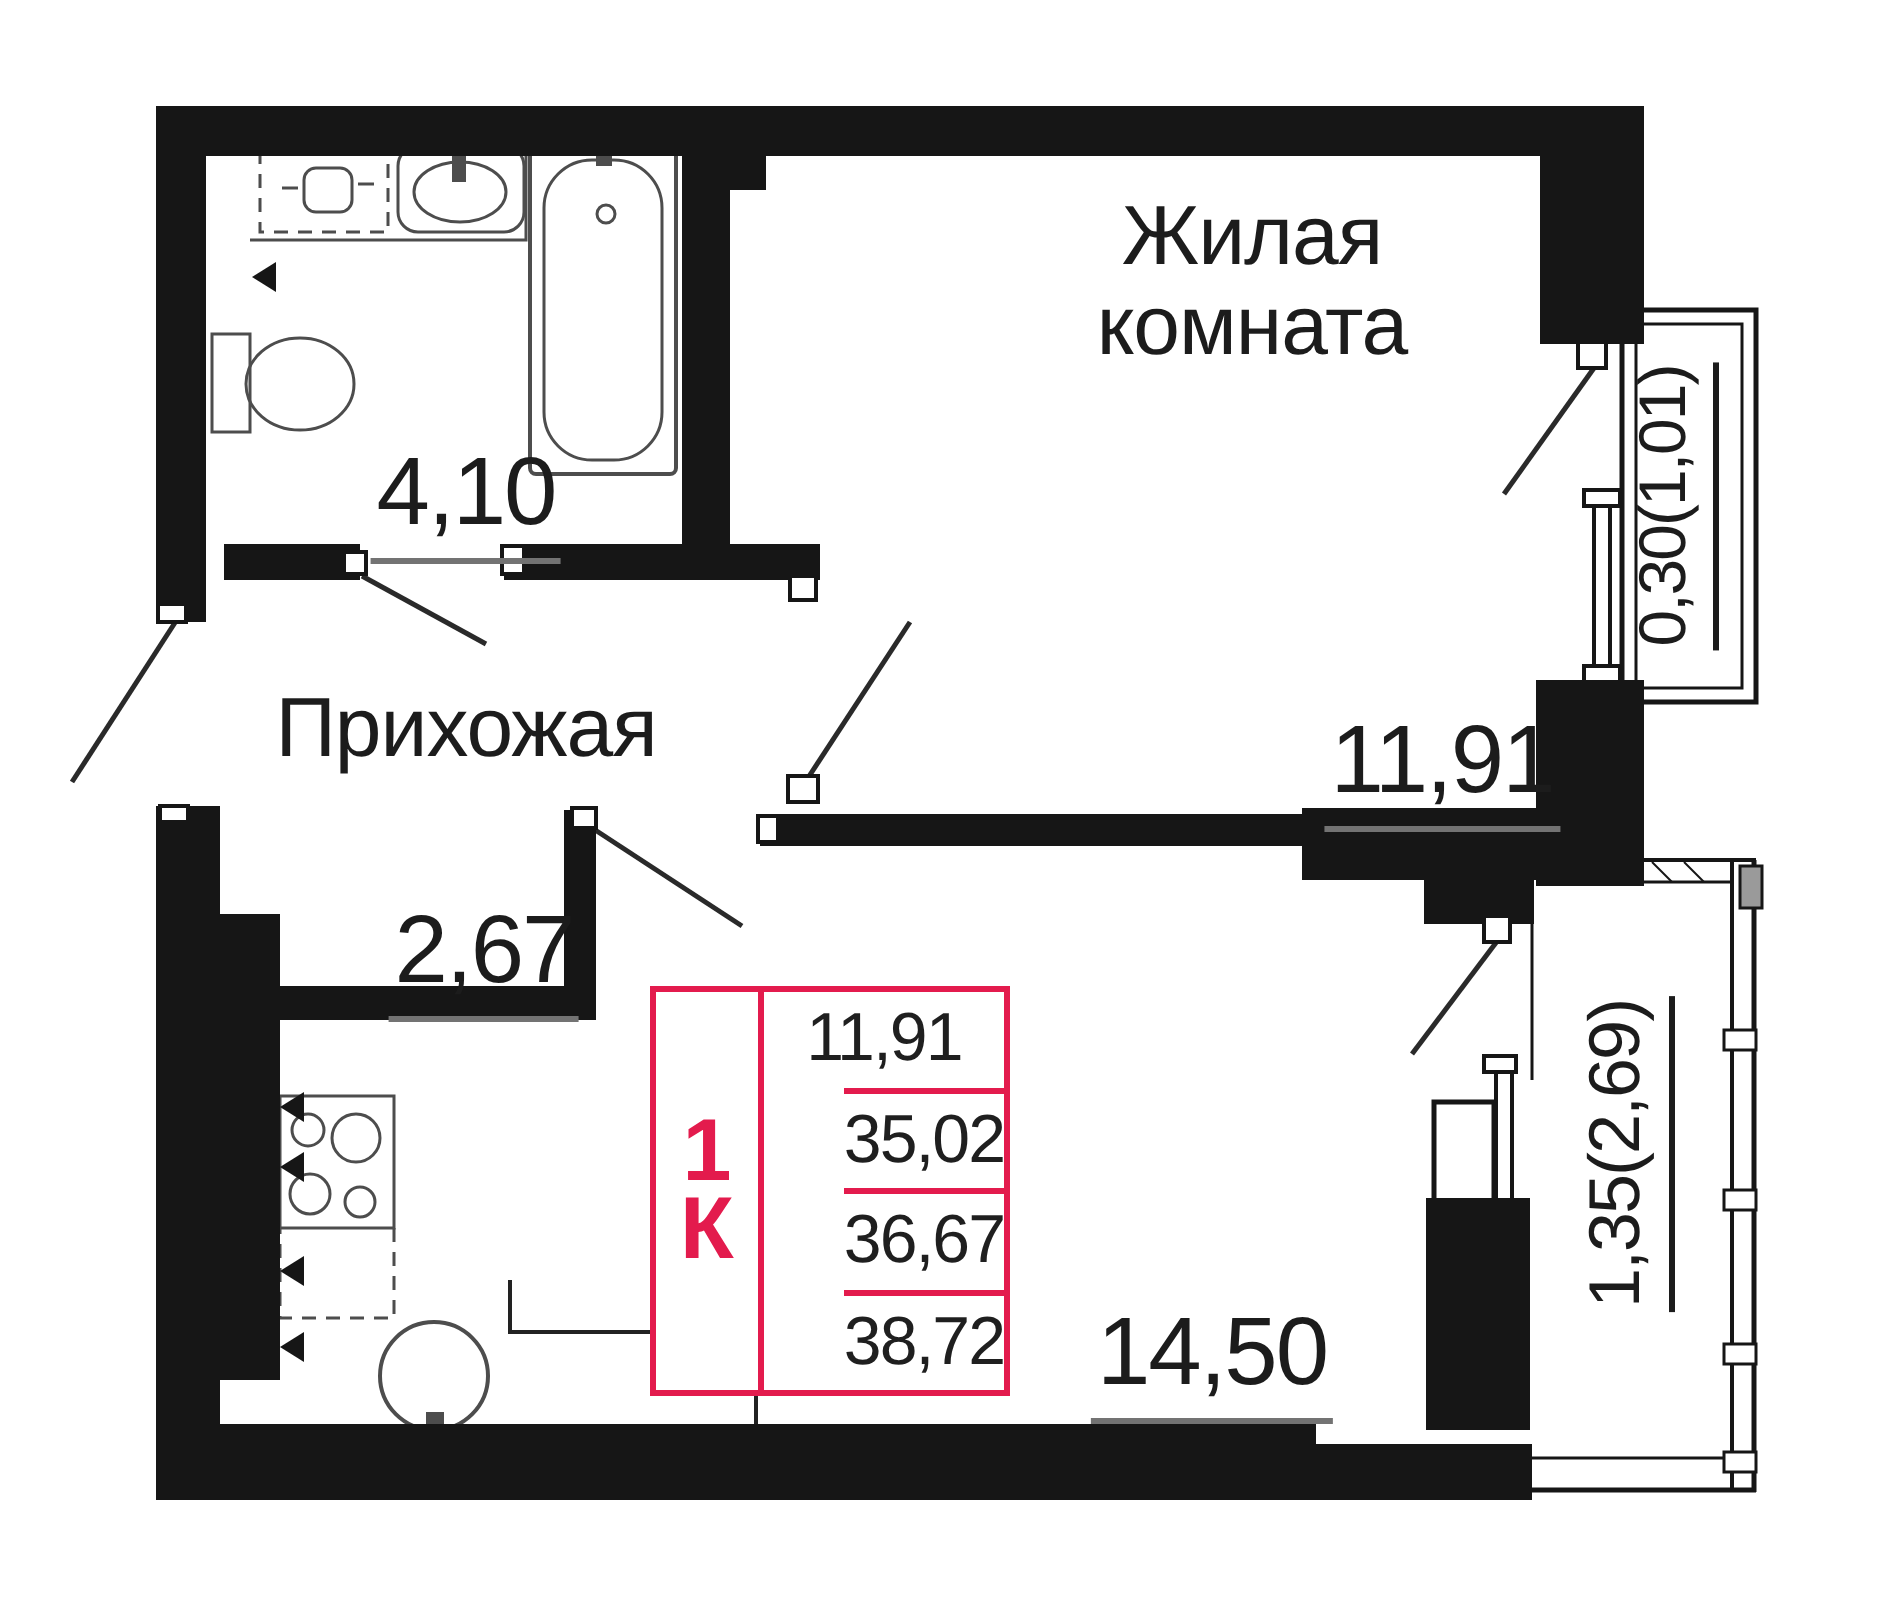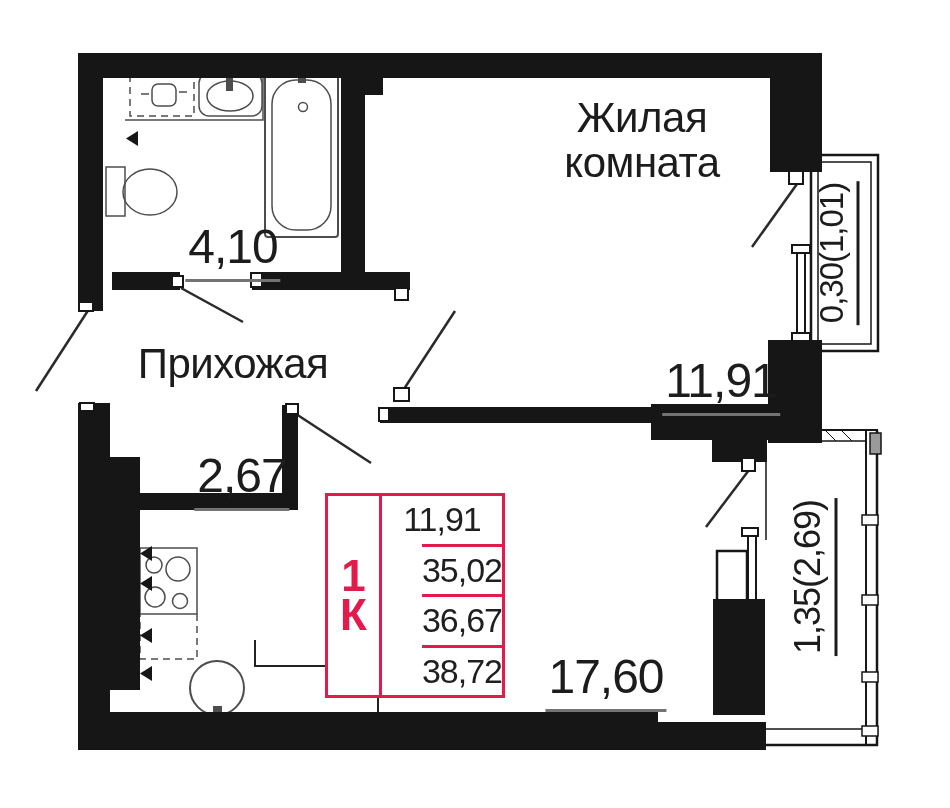--- a/index.html
+++ b/index.html
@@ -170,31 +170,31 @@
       <rect x="251" y="273" width="11" height="14"></rect>
       <rect x="395" y="288" width="13" height="12"></rect>
       <rect x="394" y="388" width="15" height="13"></rect>
       <rect x="286" y="404" width="12" height="10"></rect>
       <rect x="379" y="408" width="10" height="13"></rect>
       <rect x="789" y="171" width="14" height="13"></rect>
       <rect x="742" y="458" width="13" height="13"></rect>
     </g>
   </svg>
 
-  <div class="room-name" style="left:512px;top:96px;width:260px;">Жилая комната</div>
+  <div class="room-name" style="left:496px;top:96px;width:260px;">Жилая комната</div>
 
   <div class="room-name" style="left:103px;top:342px;width:260px;">Прихожая</div>
 
   <div class="area-num" style="left:233px;top:219px;">4,10</div>
 
   <div class="area-num" style="left:242px;top:448px;">2,67</div>
 
   <div class="area-num" style="left:721px;top:353px;">11,91</div>
 
-  <div class="area-num" style="left:606px;top:649px;">17,60</div>
+  <div class="area-num" style="left:606px;top:649px;">14,50</div>
 
   <div class="balcony-num" style="left:836px;top:253px;font-size:33px;">0,30(1,01)</div>
 
   <div class="balcony-num" style="left:812px;top:577px;font-size:36px;">1,35(2,69)</div>
 
   <div class="info-table">
     <div class="type-cell">
       <span>1</span>
       <span>К</span>
     </div>

